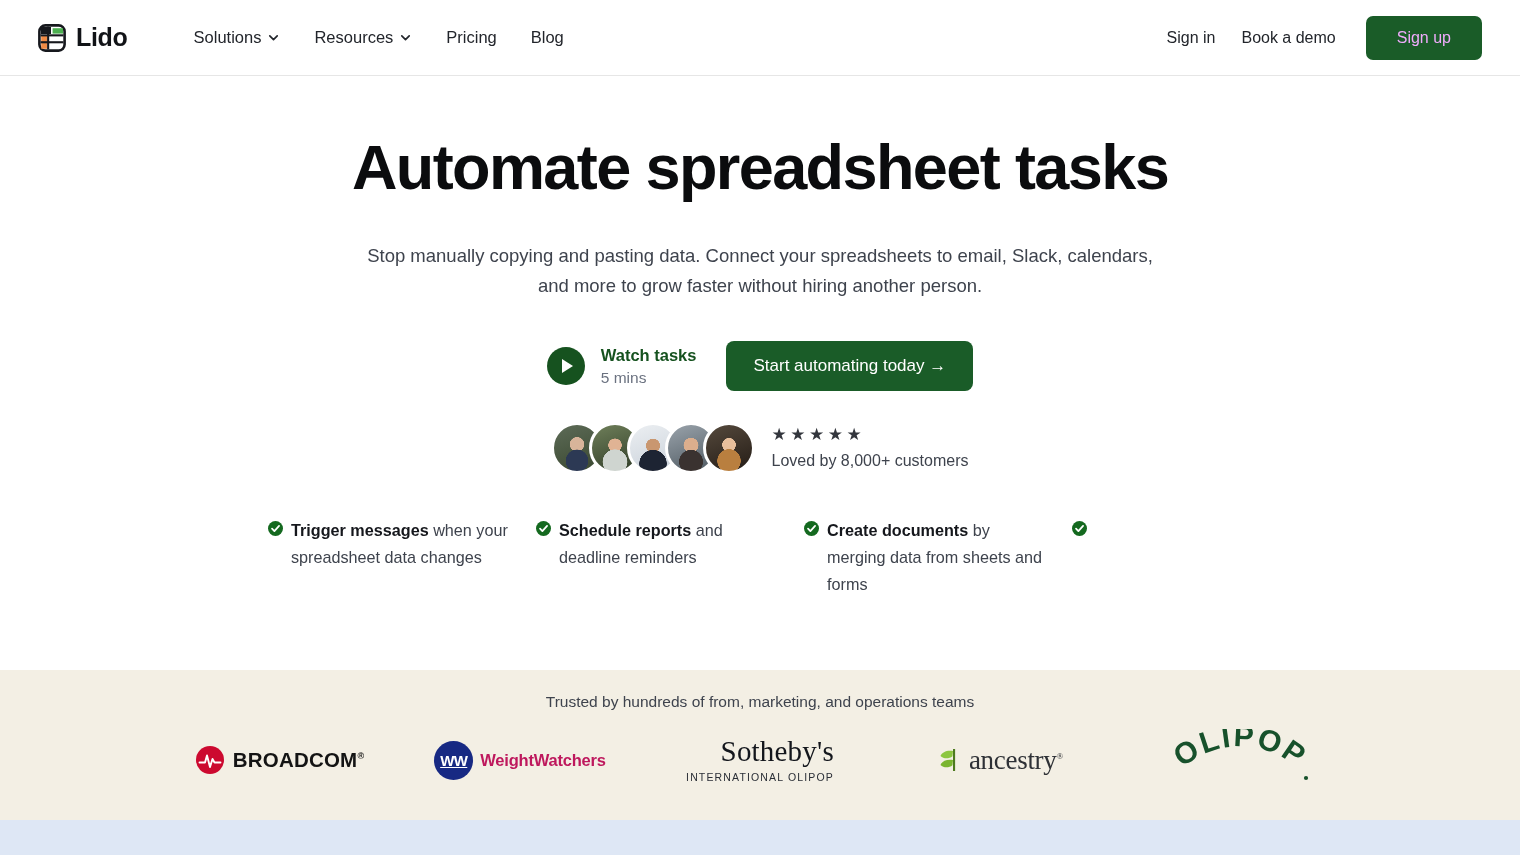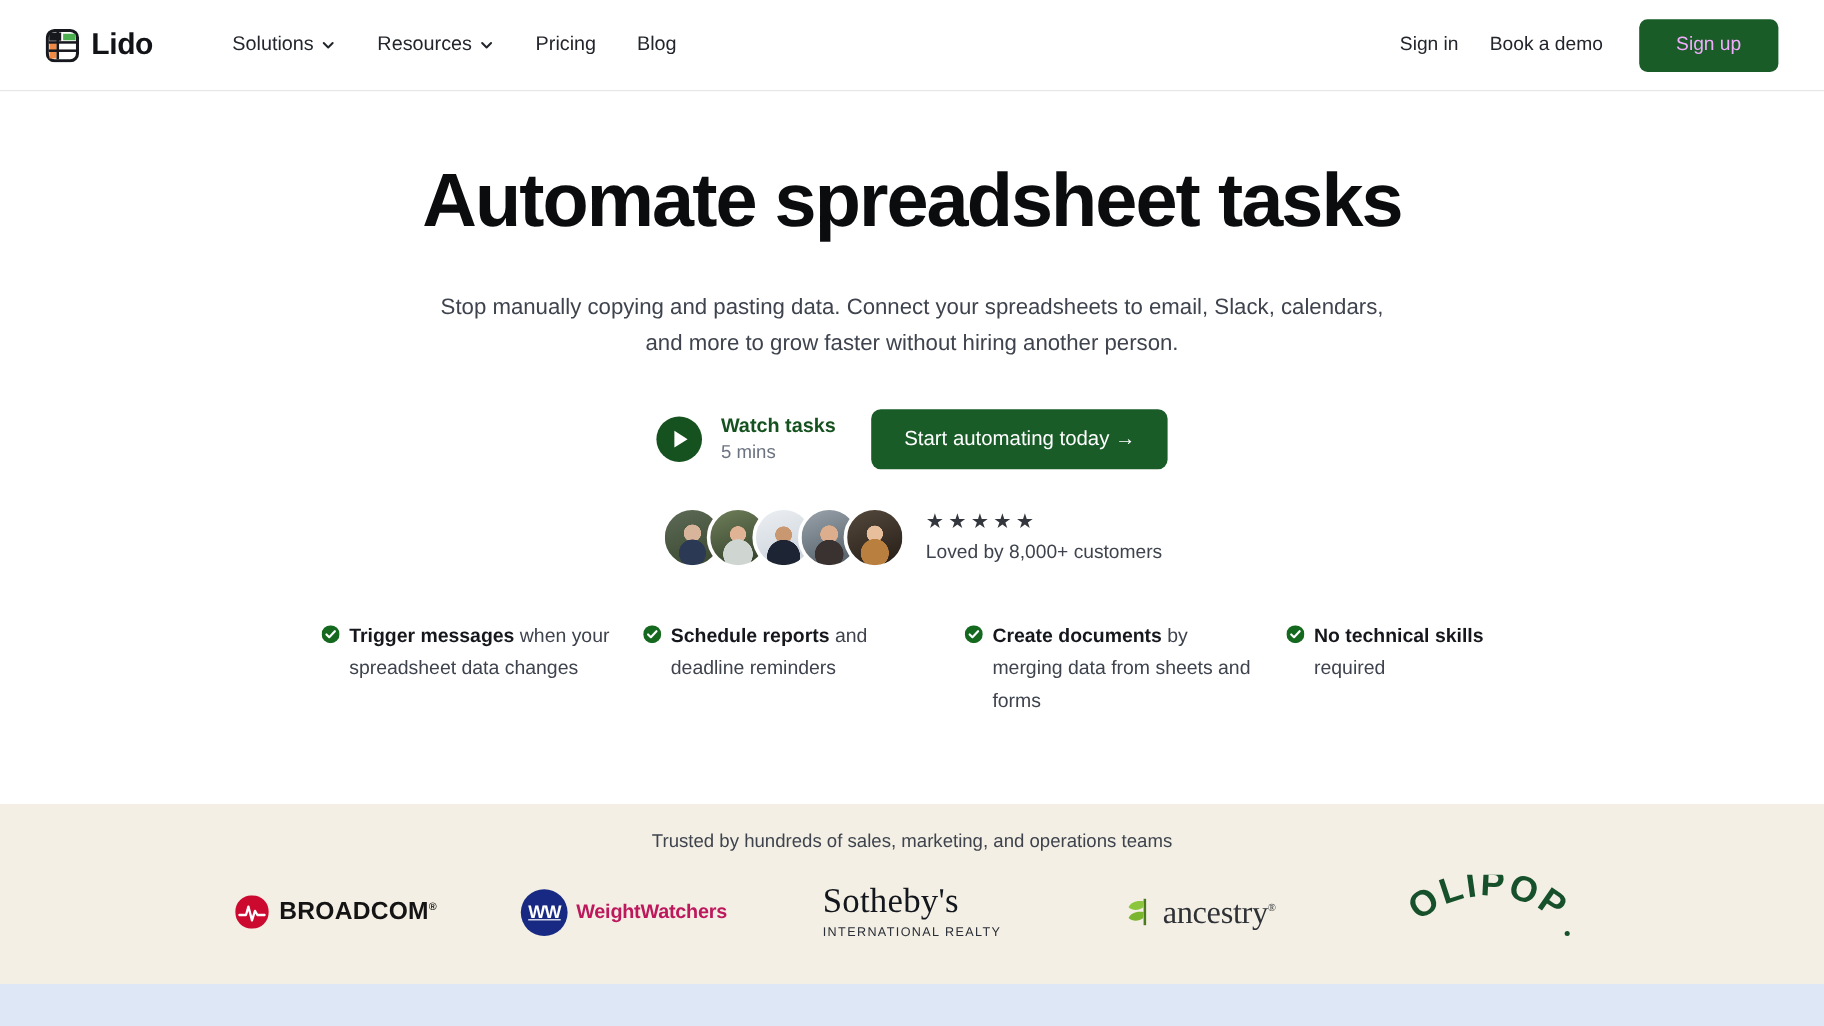--- a/index.html
+++ b/index.html
@@ -265,21 +265,21 @@
     color: #fff; font-size: 15px; font-weight: 800;
     line-height: 11px; text-align: center; letter-spacing: -0.6px; text-decoration: underline;
   }
   .ww-word {
     font-size: 16.5px; font-weight: 800; color: #be185d;
     letter-spacing: -0.2px;
     text-align: right;
   }
 
   
-  .sothebys { text-align: left; line-height: 1; }
+  .sothebys { text-align: right; line-height: 1; }
   .sb-main {
     font-family: "Liberation Serif", serif;
     font-size: 29px; color: #13161c; letter-spacing: 0.2px;
   }
   .sb-sub {
     font-family: "Liberation Sans", sans-serif;
     font-size: 10.5px; letter-spacing: 1.15px;
     color: #2a2e36; margin-top: 6px;
   }
 
@@ -415,27 +415,26 @@
           <circle cx="8" cy="8" r="8" fill="#14691f"></circle>
           <path d="M4.3 8.2 L6.8 10.7 L11.8 5.3" fill="none" stroke="#fff" stroke-width="1.9" stroke-linecap="round" stroke-linejoin="round"></path>
         </svg>
         <div class="feature-text"><b>Create documents</b><span> by merging data from sheets and forms</span></div>
       </div>
       <div class="feature">
         <svg class="check" viewBox="0 0 16 16">
           <circle cx="8" cy="8" r="8" fill="#14691f"></circle>
           <path d="M4.3 8.2 L6.8 10.7 L11.8 5.3" fill="none" stroke="#fff" stroke-width="1.9" stroke-linecap="round" stroke-linejoin="round"></path>
         </svg>
-        <div class="feature-text"><b>No technical skills</b><span> required</span></div>
       </div>
     </div>
   </section>
 
   <section class="trustband">
-    <div class="trust-label">Trusted by hundreds of sales, marketing, and operations teams</div>
+    <div class="trust-label">Trusted by hundreds of from, marketing, and operations teams</div>
 
     <div class="logos">
 
       <div class="logo-cell">
         <div class="broadcom">
           <svg class="bc-dot" viewBox="0 0 28 28">
             <circle cx="14" cy="14" r="14" fill="#cc092f"></circle>
             <path d="M3.5 16.5 H9 L11 9.5 L14 21 L16.5 13 L18.5 16.5 H24.5" fill="none" stroke="#ffffff" stroke-width="1.9" stroke-linecap="round" stroke-linejoin="round"></path>
           </svg>
           <span class="bc-word"><span>BROADCOM</span><span class="bc-tm">®</span></span>
@@ -447,21 +446,21 @@
           <span class="ww-circle">
             <span class="ww-letters">WW</span>
           </span>
           <span class="ww-word">WeightWatchers</span>
         </div>
       </div>
 
       <div class="logo-cell">
         <div class="sothebys">
           <div class="sb-main">Sotheby's</div>
-          <div class="sb-sub">INTERNATIONAL REALTY</div>
+          <div class="sb-sub">INTERNATIONAL OLIPOP</div>
         </div>
       </div>
 
       <div class="logo-cell">
         <div class="ancestry">
           <svg class="anc-leaf" viewBox="0 0 30 26">
             <path d="M16 4 C10 3 5 5 3.5 9 C6.5 12 12 12 15.5 9.2 Z" fill="#8cc63f"></path>
             <path d="M16 13 C10 12 5 14 3.5 18 C6.5 21 12 21 15.5 18.2 Z" fill="#7ab52f"></path>
             <rect x="16" y="2" width="2.1" height="22" fill="#4d7a1f"></rect>
           </svg>

